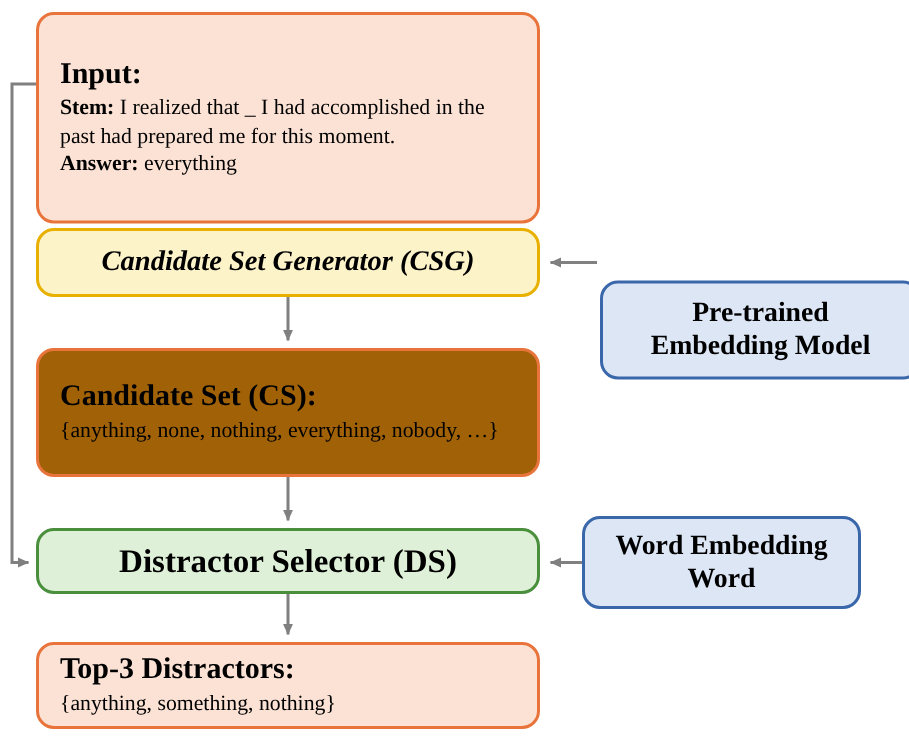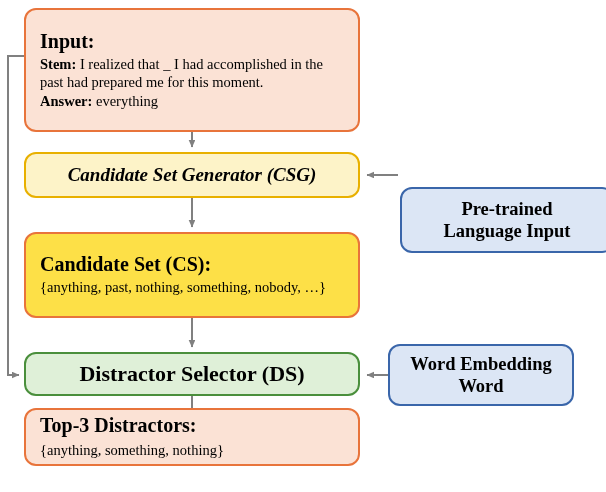--- a/index.html
+++ b/index.html
@@ -22,21 +22,21 @@
     box-sizing: border-box;
     border-radius: 12px;
     display: flex;
     flex-direction: column;
     justify-content: center;
   }
   .box-input {
     left: 24px;
     top: 8px;
     width: 336px;
-    height: 124px;
+    height: 141px;
     background: #fbe2d5;
     border: 2.5px solid #e8743b;
     padding: 8px 12px 8px 14px;
   }
   .title-line {
     font-size: 20px;
     font-weight: bold;
     line-height: 1.15;
     margin-bottom: 2px;
   }
@@ -78,21 +78,21 @@
   .box-wem .title-line {
     font-size: 18.5px;
     line-height: 1.2;
     margin-bottom: 0;
   }
   .box-cs {
     left: 24px;
     top: 232px;
     width: 336px;
     height: 86px;
-    background: #fde047;
+    background: #a16207;
     border: 2.5px solid #e8743b;
     padding: 6px 12px 6px 14px;
   }
   .box-ds {
     left: 24px;
     top: 352px;
     width: 336px;
     height: 44px;
     background: #dff0d8;
     border: 2.5px solid #4a8f3c;
@@ -109,27 +109,26 @@
     width: 186px;
     height: 62px;
     background: #dce6f5;
     border: 2.5px solid #3a66aa;
     align-items: center;
     justify-content: center;
     text-align: center;
   }
   .box-top3 {
     left: 24px;
-    top: 408px;
+    top: 428px;
     width: 336px;
     height: 58px;
     background: #fbe2d5;
     border: 2.5px solid #e8743b;
     padding: 4px 28px 4px 14px;
-    justify-content: space-between;
   }
   svg.arrows {
     position: absolute;
     left: 0;
     top: 0;
     width: 606px;
     height: 492px;
     pointer-events: none;
   }
 </style>
@@ -169,26 +168,26 @@
       <span class="lbl-bold">Answer:</span><span> everything</span>
     </div>
   </div>
 
   <div class="box box-csg">
     <div class="title-line">Candidate Set Generator (CSG)</div>
   </div>
 
   <div class="box box-plm">
     <div class="title-line">Pre-trained</div>
-    <div class="title-line">Language Input</div>
+    <div class="title-line">Embedding Model</div>
   </div>
 
   <div class="box box-cs">
     <div class="title-line">Candidate Set (CS):</div>
-    <div class="body-line">{anything, past, nothing, something, nobody, …}</div>
+    <div class="body-line">{anything, none, nothing, everything, nobody, …}</div>
   </div>
 
   <div class="box box-ds">
     <div class="title-line">Distractor Selector (DS)</div>
   </div>
 
   <div class="box box-wem">
     <div class="title-line">Word Embedding</div>
     <div class="title-line">Word</div>
   </div>

